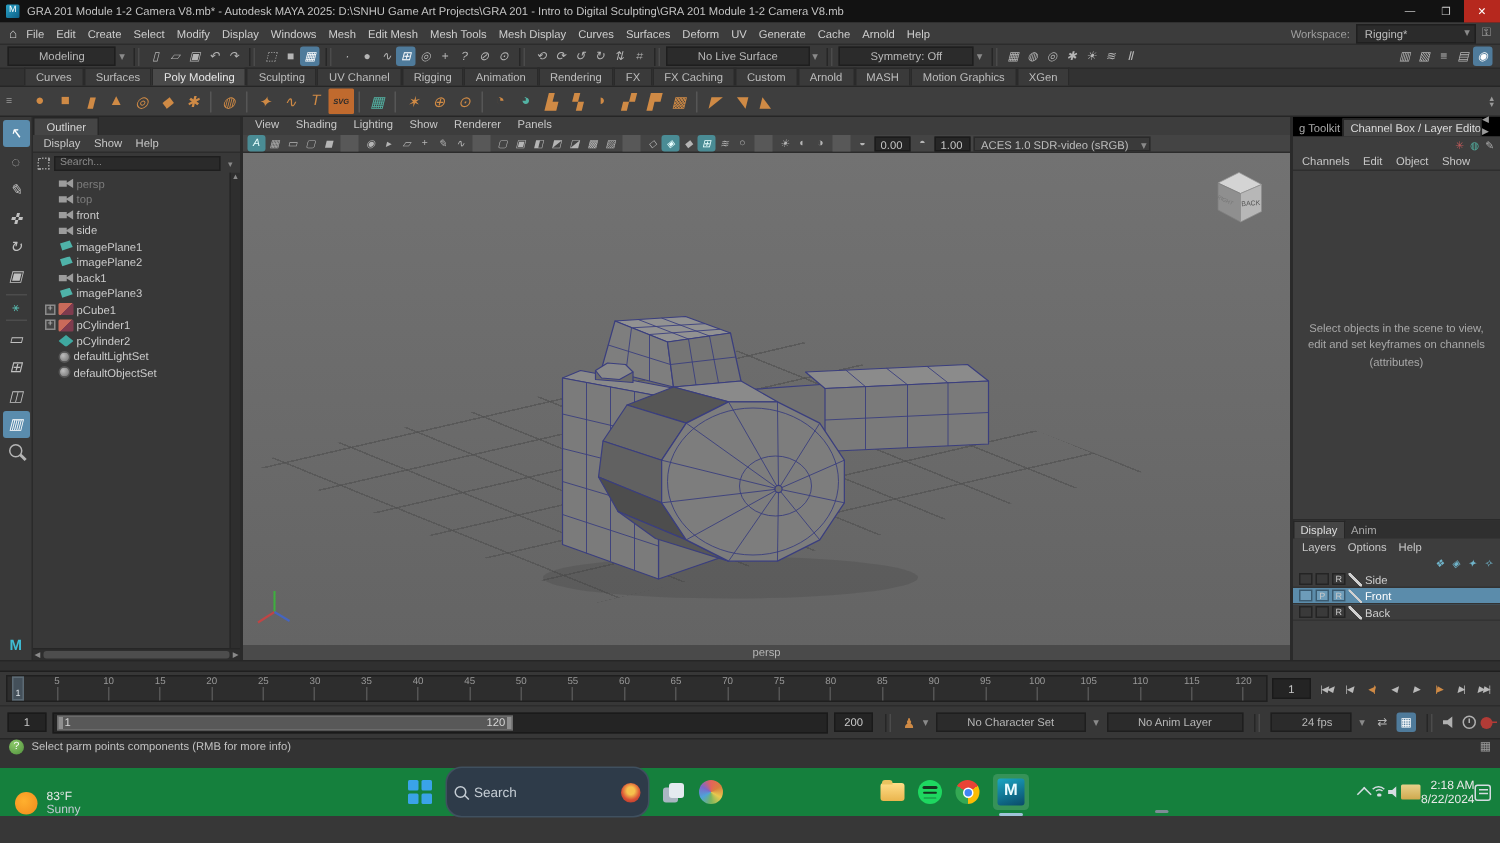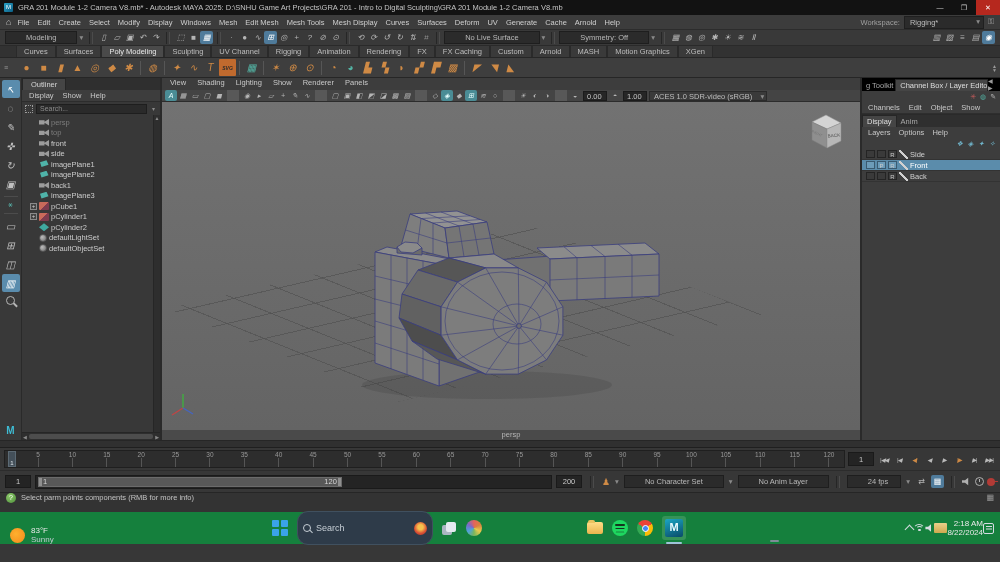--- a/index.html
+++ b/index.html
@@ -818,20 +818,23 @@
         <span style="color:#c05a5a">✳</span>
         <span style="color:#53b3a4">◍</span>
         <span style="color:#b5b5b5">✎</span>
       </div>
       <div class="cb-menus">
         <span>Channels</span>
           <span>Edit</span>
           <span>Object</span>
           <span>Show</span>
       </div>
+      <div class="cb-empty">
+        <div class="cb-msg">Select objects in the scene to view, edit and set keyframes on channels (attributes)</div>
+      </div>
       <div class="le">
         <div class="le-tabs">
           <span class="rp-tab active">Display</span>
             <span class="rp-tab">Anim</span>
         </div>
         <div class="le-menus">
           <span>Layers</span>
             <span>Options</span>
             <span>Help</span>
         </div>

